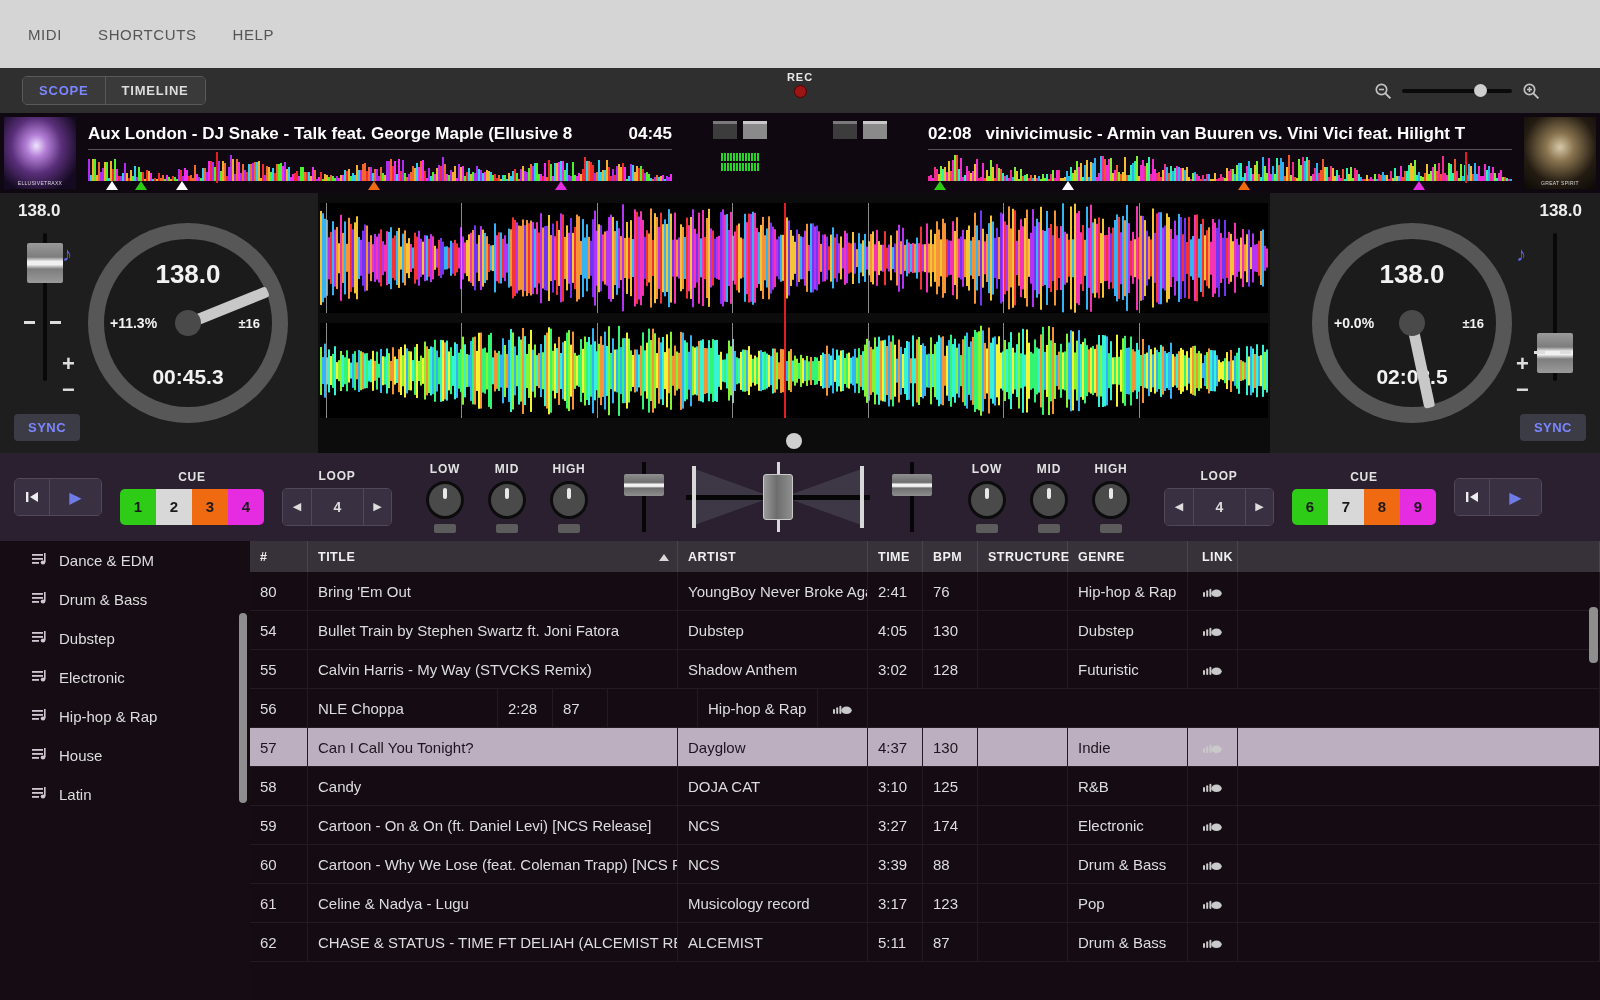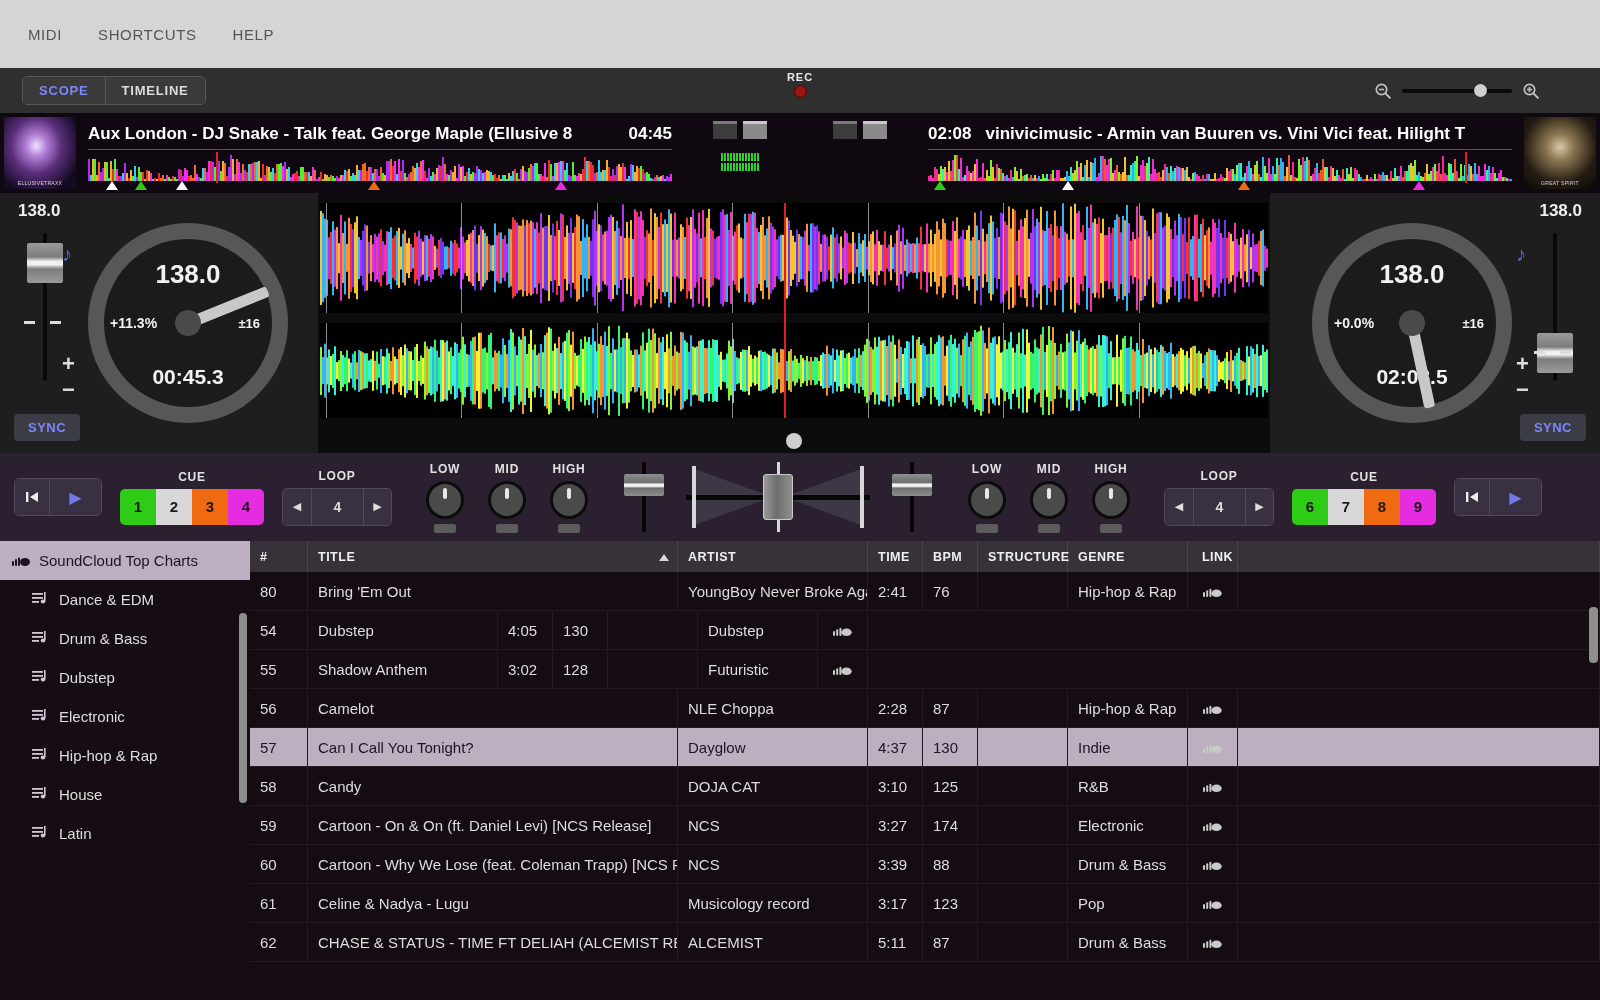--- a/index.html
+++ b/index.html
@@ -2049,29 +2049,20 @@
         <span class="playic">▶</span>
       </div>
     </div>
   </div>
 </div>
 
 <div class="bottom">
 
   <div class="sidebar">
     <div id="sbList">
-        <div class="sb-item root">
-          <span><svg width="18" height="11" viewBox="0 0 18 11">
-              <rect x="0" y="6" width="2" height="5" rx="1" fill="#1c1420"></rect>
-              <rect x="3" y="4" width="2" height="7" rx="1" fill="#1c1420"></rect>
-              <rect x="6" y="2.5" width="2" height="8.5" rx="1" fill="#1c1420"></rect>
-              <ellipse cx="13" cy="7" rx="5" ry="4" fill="#1c1420"></ellipse>
-            </svg></span>
-          <span>SoundCloud Top Charts</span>
-        </div>
         <div class="sb-item child">
           <span><svg width="18" height="13" viewBox="0 0 18 13">
               <rect x="0" y="1" width="11" height="1.8" fill="#cfc8d2"></rect>
               <rect x="0" y="5" width="11" height="1.8" fill="#cfc8d2"></rect>
               <rect x="0" y="9" width="7" height="1.8" fill="#cfc8d2"></rect>
               <rect x="12" y="0" width="1.6" height="9" fill="#cfc8d2"></rect>
               <ellipse cx="11" cy="9.5" rx="2.3" ry="2" fill="#cfc8d2"></ellipse>
             </svg></span>
           <span>Dance &amp; EDM</span>
         </div>
@@ -2168,55 +2159,56 @@
               <rect x="0" y="6" width="2" height="5" rx="1" fill="#c9c9c9"></rect>
               <rect x="3.2" y="4.3" width="2" height="6.7" rx="1" fill="#c9c9c9"></rect>
               <rect x="6.4" y="2.8" width="2" height="8.2" rx="1" fill="#c9c9c9"></rect>
               <ellipse cx="13.5" cy="7.3" rx="5.2" ry="3.7" fill="#c9c9c9"></ellipse>
             </svg>
           </div>
           <div class="td c-x"></div>
         </div>
         <div class="tr">
           <div class="td c-n">54</div>
+          <div class="td c-t">Bullet Train by Stephen Swartz ft. Joni Fatora</div>
           <div class="td c-a">Dubstep</div>
           <div class="td c-tm">4:05</div>
           <div class="td c-b">130</div>
           <div class="td c-s"></div>
           <div class="td c-g">Dubstep</div>
           <div class="td c-l">
             <svg width="19" height="11" viewBox="0 0 19 11">
               <rect x="0" y="6" width="2" height="5" rx="1" fill="#c9c9c9"></rect>
               <rect x="3.2" y="4.3" width="2" height="6.7" rx="1" fill="#c9c9c9"></rect>
               <rect x="6.4" y="2.8" width="2" height="8.2" rx="1" fill="#c9c9c9"></rect>
               <ellipse cx="13.5" cy="7.3" rx="5.2" ry="3.7" fill="#c9c9c9"></ellipse>
             </svg>
           </div>
           <div class="td c-x"></div>
         </div>
         <div class="tr">
           <div class="td c-n">55</div>
+          <div class="td c-t">Calvin Harris - My Way (STVCKS Remix)</div>
           <div class="td c-a">Shadow Anthem</div>
           <div class="td c-tm">3:02</div>
           <div class="td c-b">128</div>
           <div class="td c-s"></div>
           <div class="td c-g">Futuristic</div>
           <div class="td c-l">
             <svg width="19" height="11" viewBox="0 0 19 11">
               <rect x="0" y="6" width="2" height="5" rx="1" fill="#c9c9c9"></rect>
               <rect x="3.2" y="4.3" width="2" height="6.7" rx="1" fill="#c9c9c9"></rect>
               <rect x="6.4" y="2.8" width="2" height="8.2" rx="1" fill="#c9c9c9"></rect>
               <ellipse cx="13.5" cy="7.3" rx="5.2" ry="3.7" fill="#c9c9c9"></ellipse>
             </svg>
           </div>
           <div class="td c-x"></div>
         </div>
         <div class="tr">
           <div class="td c-n">56</div>
-          <div class="td c-t">Camelot</div>
           <div class="td c-a">NLE Choppa</div>
           <div class="td c-tm">2:28</div>
           <div class="td c-b">87</div>
           <div class="td c-s"></div>
           <div class="td c-g">Hip-hop &amp; Rap</div>
           <div class="td c-l">
             <svg width="19" height="11" viewBox="0 0 19 11">
               <rect x="0" y="6" width="2" height="5" rx="1" fill="#c9c9c9"></rect>
               <rect x="3.2" y="4.3" width="2" height="6.7" rx="1" fill="#c9c9c9"></rect>
               <rect x="6.4" y="2.8" width="2" height="8.2" rx="1" fill="#c9c9c9"></rect>

